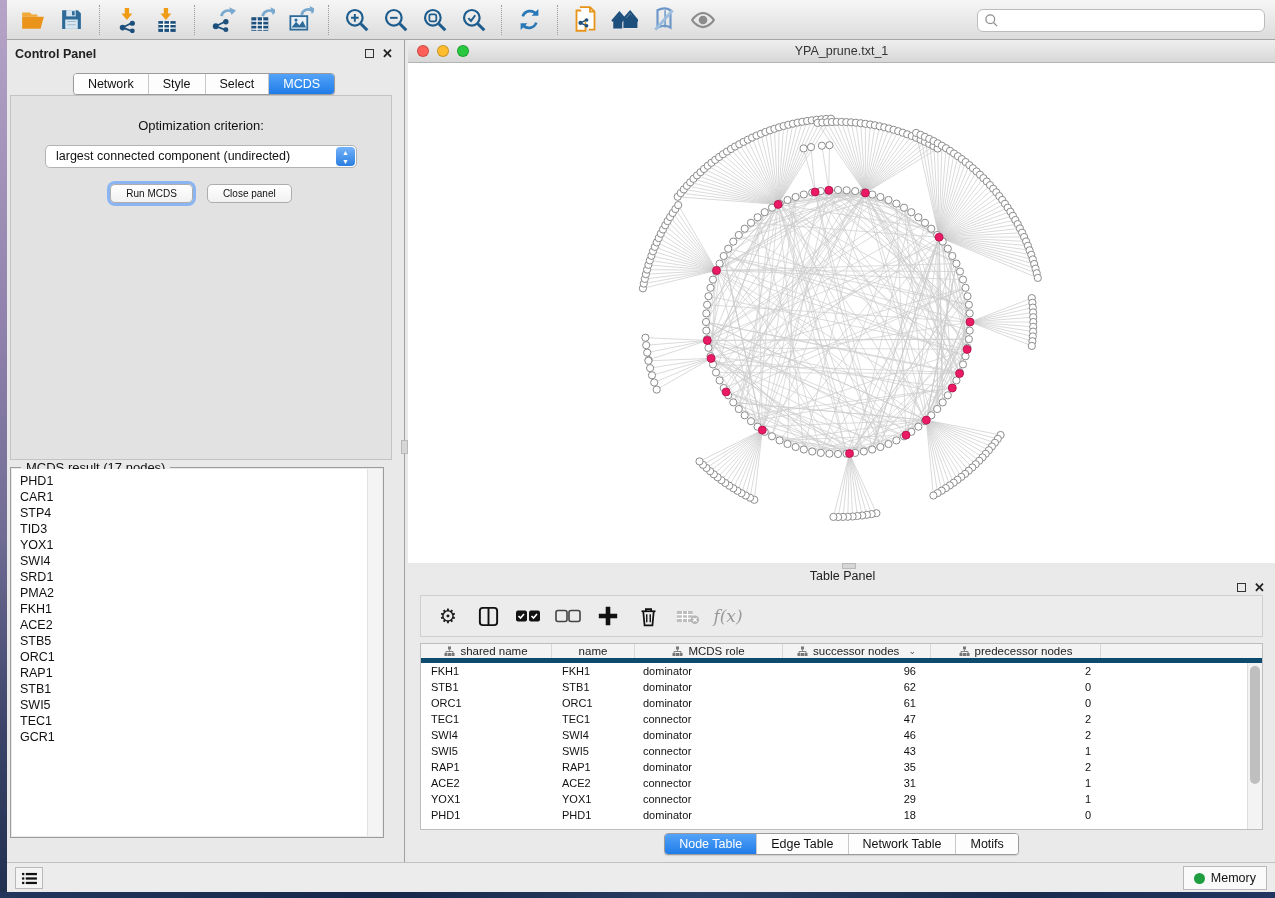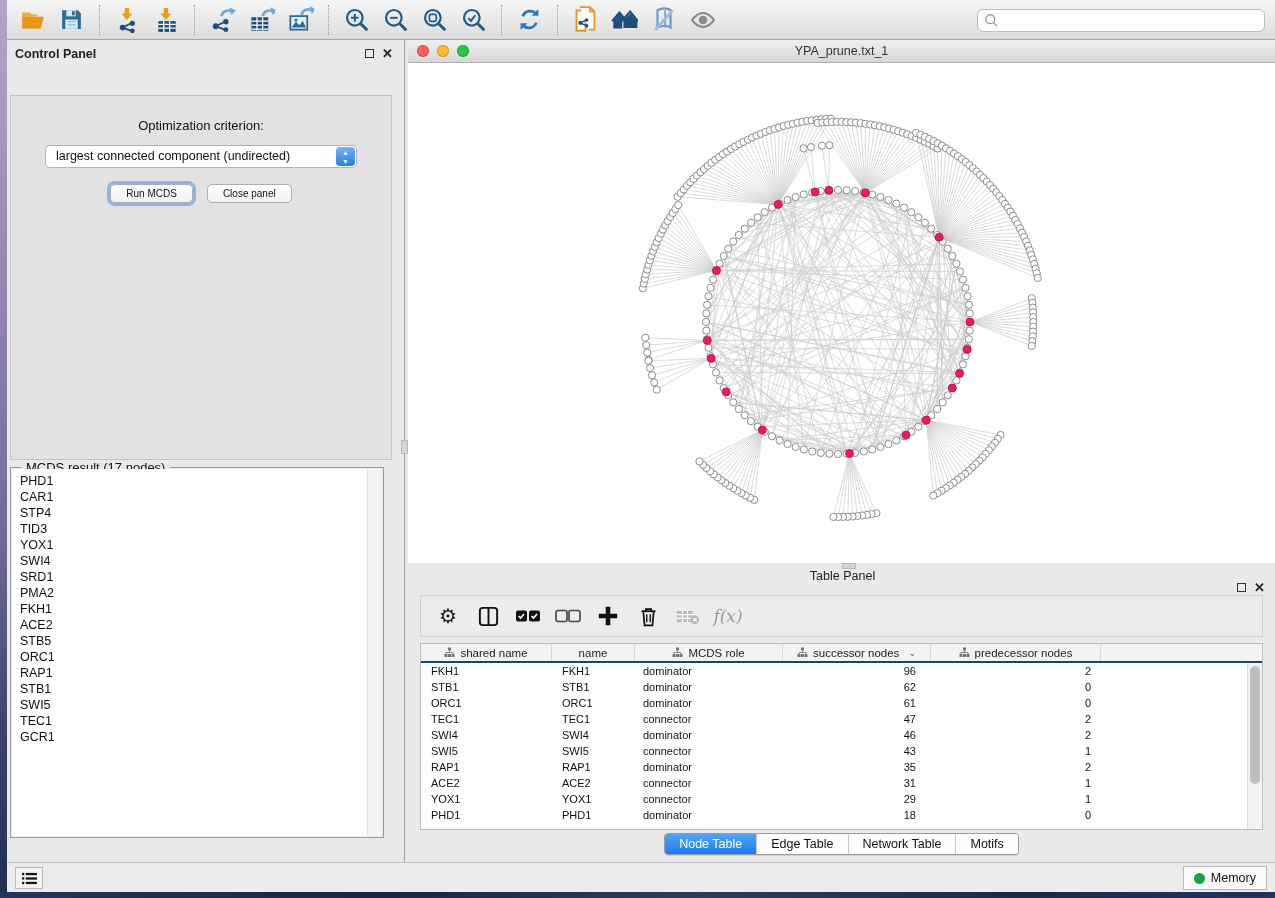--- a/index.html
+++ b/index.html
@@ -81,21 +81,21 @@
   .table-panel { position:absolute; left:401px; right:0; top:569px; bottom:30px; background:#eaeaea; }
   .tp-header { height:22px; display:flex; align-items:center; padding:0 10px 0 12px;flex-direction:column; }
   .tp-title { font-size:12.5px; color:#222; }
   .tp-toolbar { position:absolute; left:12px; right:12px; top:26px; height:42px; background:#ececec;
     border:1px solid #cfcfcf; display:flex; align-items:center; gap:10px; padding-left:12px; }
   .tp-ico { width:30px; height:26px; display:flex; align-items:center; justify-content:center; }
   .gear-glyph { font-size:20px; color:#1c1c1c; line-height:20px; }
   .fx-glyph { font-family:"DejaVu Serif", serif; font-style:italic; font-size:17px; color:#9a9a9a; }
 
   .tbl-wrap { position:absolute; left:12px; right:12px; top:74px; height:187px; background:#fff; border:1px solid #bdbdbd; }
-  .tbl-head { display:flex; height:19px; background:#f3f3f3; border-bottom:2px solid #0c4a6e; }
+  .tbl-head { display:flex; height:19px; background:#f3f3f3; border-bottom:5px solid #0c4a6e; }
   .th { display:flex; align-items:center; justify-content:center; gap:5px; font-size:11.5px; color:#222;
     border-right:1px solid #d8d8d8; position:relative; }
   .th .sort { font-size:9px; color:#555; margin-left:4px; }
   .c0{width:131px;} .c1{width:83px;} .c2{width:148px;} .c3{width:148px;} .c4{width:170px;} .cf{flex:1; border-right:none;}
   .tbl-body { position:absolute; left:0; right:15px; top:19px; bottom:0; overflow:hidden; }
   .tr { display:flex; height:16px; }
   .td { font-size:11px; color:#111; line-height:16px; }
   .td.c0 { padding-left:10px; } .td.c1 { padding-left:10px; } .td.c2 { padding-left:8px; }
   .td.c3 { text-align:right; padding-right:15px; } .td.c4 { text-align:right; padding-right:10px; }
   .tbl-vscroll { position:absolute; right:0; top:19px; bottom:0; width:15px; background:#f3f3f3; border-left:1px solid #ddd; }
@@ -272,20 +272,28 @@
       </div>
     </div>
 
     <div class="left-panel">
       <div class="lp-header">
         <span class="lp-title">Control Panel</span>
         <span class="win-btns">
           <span class="float-ico"></span>
           <span class="close-ico">✕</span>
         </span>
+      </div>
+      <div class="cp-tabs">
+        <div class="seg">
+          <div class="t">Network</div>
+          <div class="t">Style</div>
+          <div class="t">Select</div>
+          <div class="t active">MCDS</div>
+        </div>
       </div>
       <div class="tab-pane">
         <div class="opt-label">Optimization criterion:</div>
         <div class="select">
           <span>largest connected component (undirected)</span>
           <span class="stepper">
               <span>▲</span>
               <span>▼</span>
             </span>
         </div>

